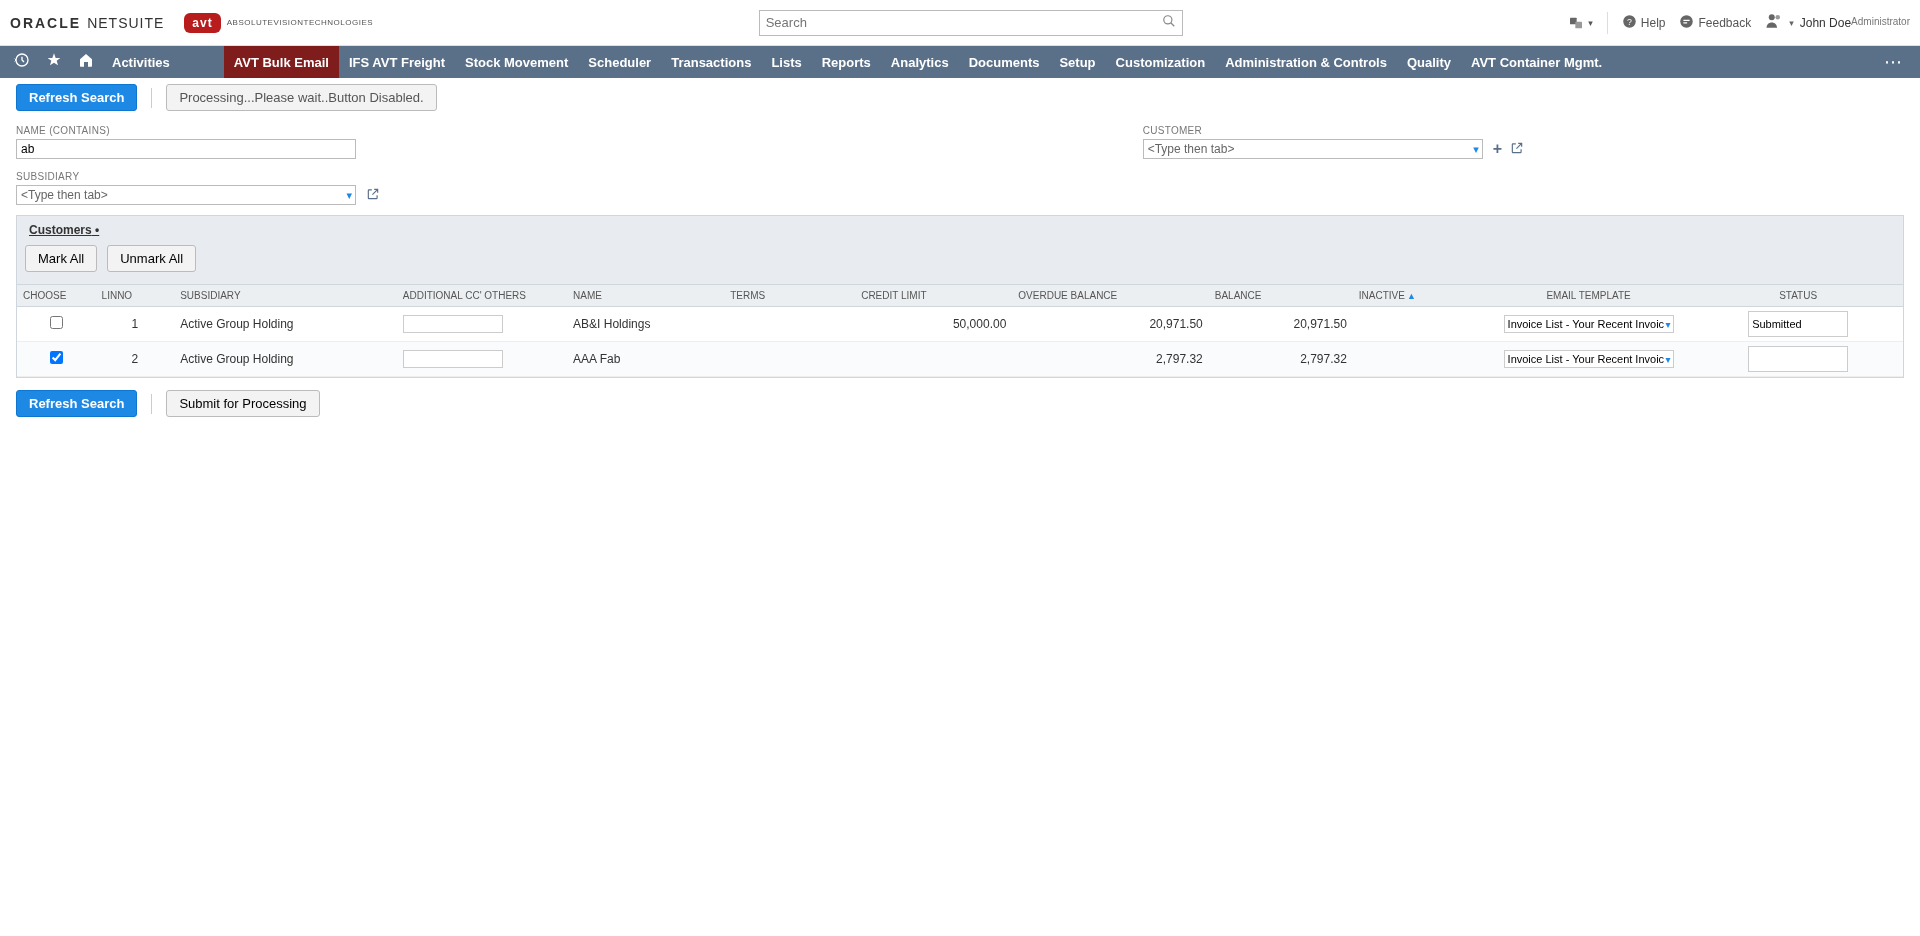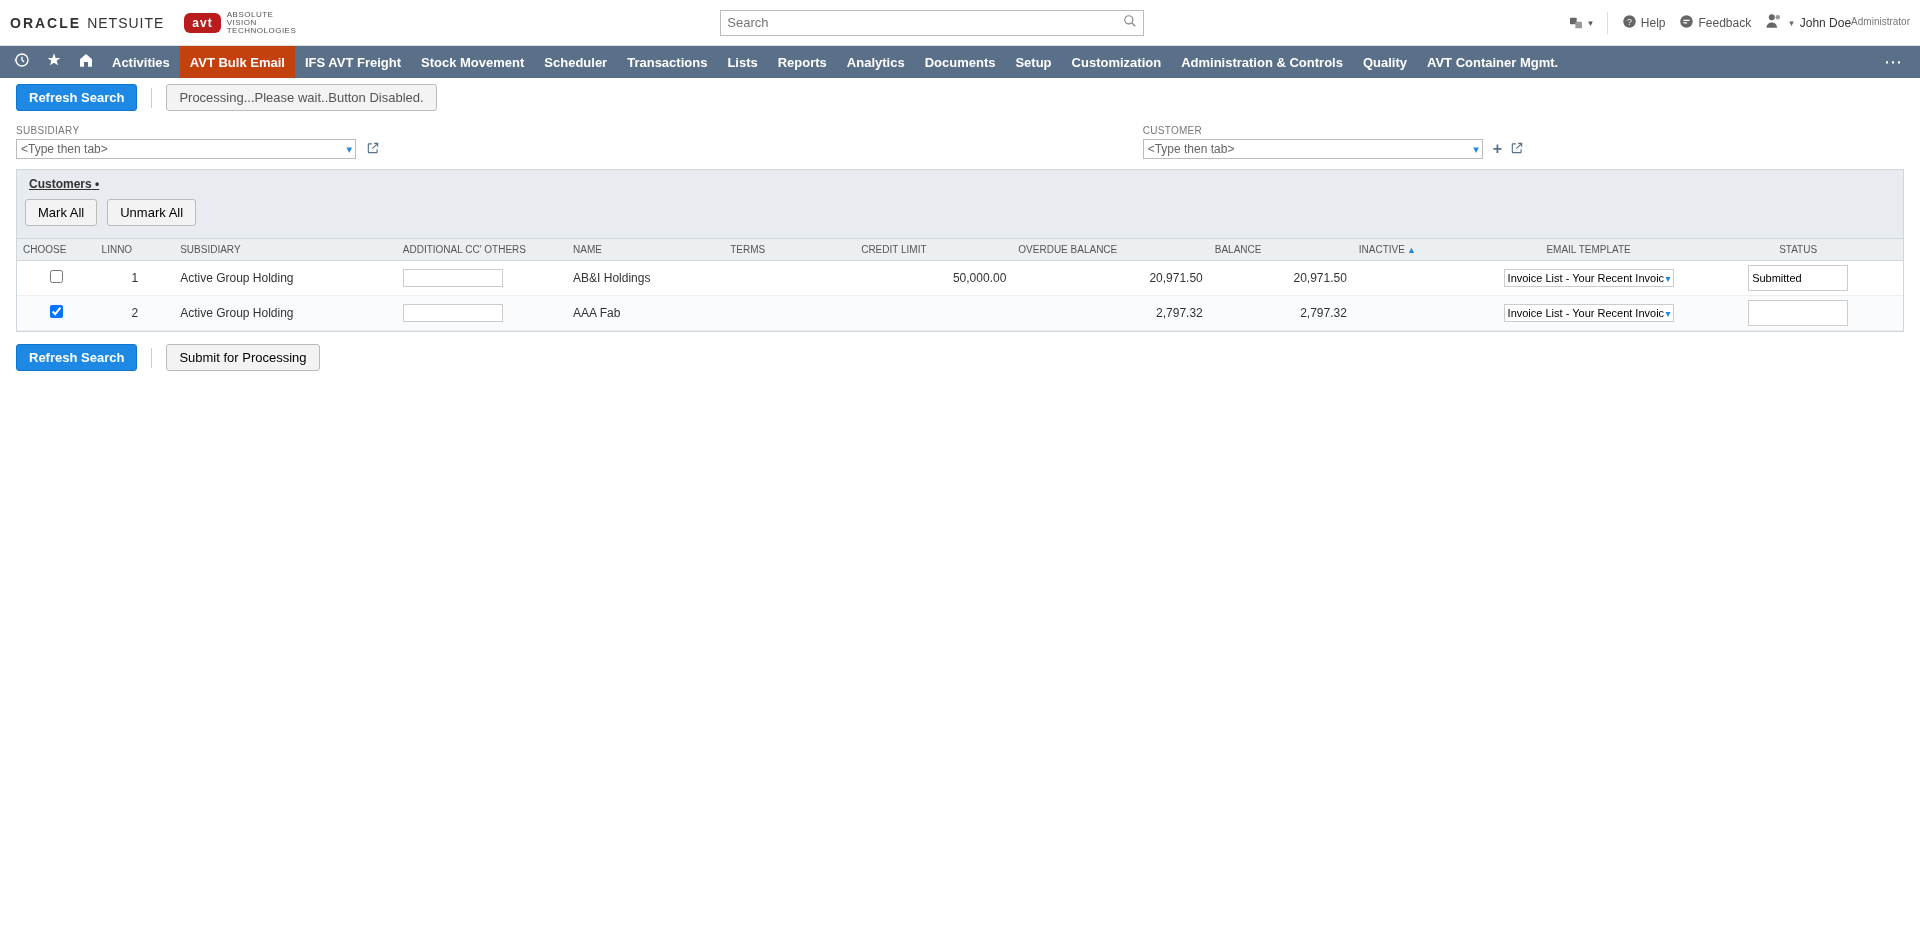--- a/index.html
+++ b/index.html
@@ -5,38 +5,38 @@
 * { box-sizing: border-box; margin: 0; padding: 0; }
 body { font-family: Arial, Helvetica, sans-serif; font-size: 13px; color: #333; background: #fff; }
 
 
 .top-header { display: flex; align-items: center; height: 46px; padding: 0 10px; border-bottom: 1px solid #e0e0e0; }
 .logo-oracle { font-size: 14px; letter-spacing: 2px; font-weight: 400; color: #333; margin-right: 6px; }
 .logo-oracle b { font-weight: 600; }
 .logo-ns { font-size: 14px; letter-spacing: 1px; color: #333; font-weight: 300; margin-right: 20px; }
 .avt-badge { display:inline-flex; align-items:center; gap:6px; }
 .avt-badge-box { background:#b91c1c; color:#fff; border-radius:6px; padding:3px 8px; font-weight:700; font-size:12px; letter-spacing:1px;}
-.avt-badge-txt { display:flex; flex-direction:column; font-size:8px; line-height:1; color:#555; letter-spacing:0.5px;}
+.avt-badge-txt { display:flex; flex-direction:row; font-size:8px; line-height:1; color:#555; letter-spacing:0.5px;}
 .search-wrap { flex:1; display:flex; justify-content:center; }
 .search-box { width:424px; height:26px; border:1px solid #bbb; display:flex; align-items:center; padding:0 6px; }
 .search-box input { border:none; outline:none; flex:1; font-size:13px; }
 .search-box .sicon { color:#888; font-size:14px; }
 .header-right { display:flex; align-items:center; gap:14px; font-size:12px; color:#555; }
 .header-right .sep { width:1px; height:22px; background:#ddd; }
 .hr-item { display:flex; align-items:center; gap:4px; cursor:pointer; }
 .hr-icon { color:#666; font-size:14px; }
 .user-block { display:flex; align-items:center; gap:6px; }
 .user-block .u-name { font-size:12px; color:#333; }
 .user-block .u-role { font-size:10px; color:#777; }
 
 
 .nav-bar { background:#5a7089; display:flex; align-items:center; height:32px; padding:0 6px; }
 .nav-icon { color:#fff; width:32px; text-align:center; font-size:16px; cursor:pointer; }
 .nav-item { color:#fff; font-weight:600; font-size:13px; padding:0 10px; height:32px; display:flex; align-items:center; cursor:pointer; }
-.nav-item.active { background:#c2410c; }
+.nav-item.active { background:#7f1d1d;margin-left:44px; }
 .nav-spacer { flex:1; }
 .nav-more { color:#fff; padding:0 12px; font-size:18px; cursor:pointer; }
 
 
 .page { padding: 6px 16px; }
 .page-title-row { display:flex; align-items:center; justify-content:space-between; }
 .page-title { font-size:22px; font-weight:600; color:#3b5065; padding: 4px 0 8px; }
 .more-link { color:#666; font-size:13px; cursor:pointer; }
 
 .btn-row { display:flex; align-items:center; gap:14px; margin-bottom:14px; }
@@ -198,20 +198,24 @@
 <div class="page">
 
   <div class="btn-row">
     <button class="btn btn-primary">Refresh Search</button>
     <span class="vsep"></span>
     <button class="btn btn-disabled">Processing...Please wait..Button Disabled.</button>
   </div>
 
   <div class="field-row">
     <div style="display:flex; flex-direction:column; gap:12px;">
+      <div class="field-col">
+        <span class="field-label">NAME (CONTAINS)</span>
+        <input class="text-input" value="ab" style="">
+      </div>
       <div class="field-col">
         <span class="field-label">SUBSIDIARY</span>
         <div style="display:flex; align-items:center;">
           <div class="combo">
             <input value="&lt;Type then tab&gt;" style="">
             <span class="chev">▾</span>
           </div>
           <div class="combo-side-icons">
             <span>
               <svg width="14" height="14" viewBox="0 0 24 24" fill="none" stroke="#5a7089" stroke-width="2">

